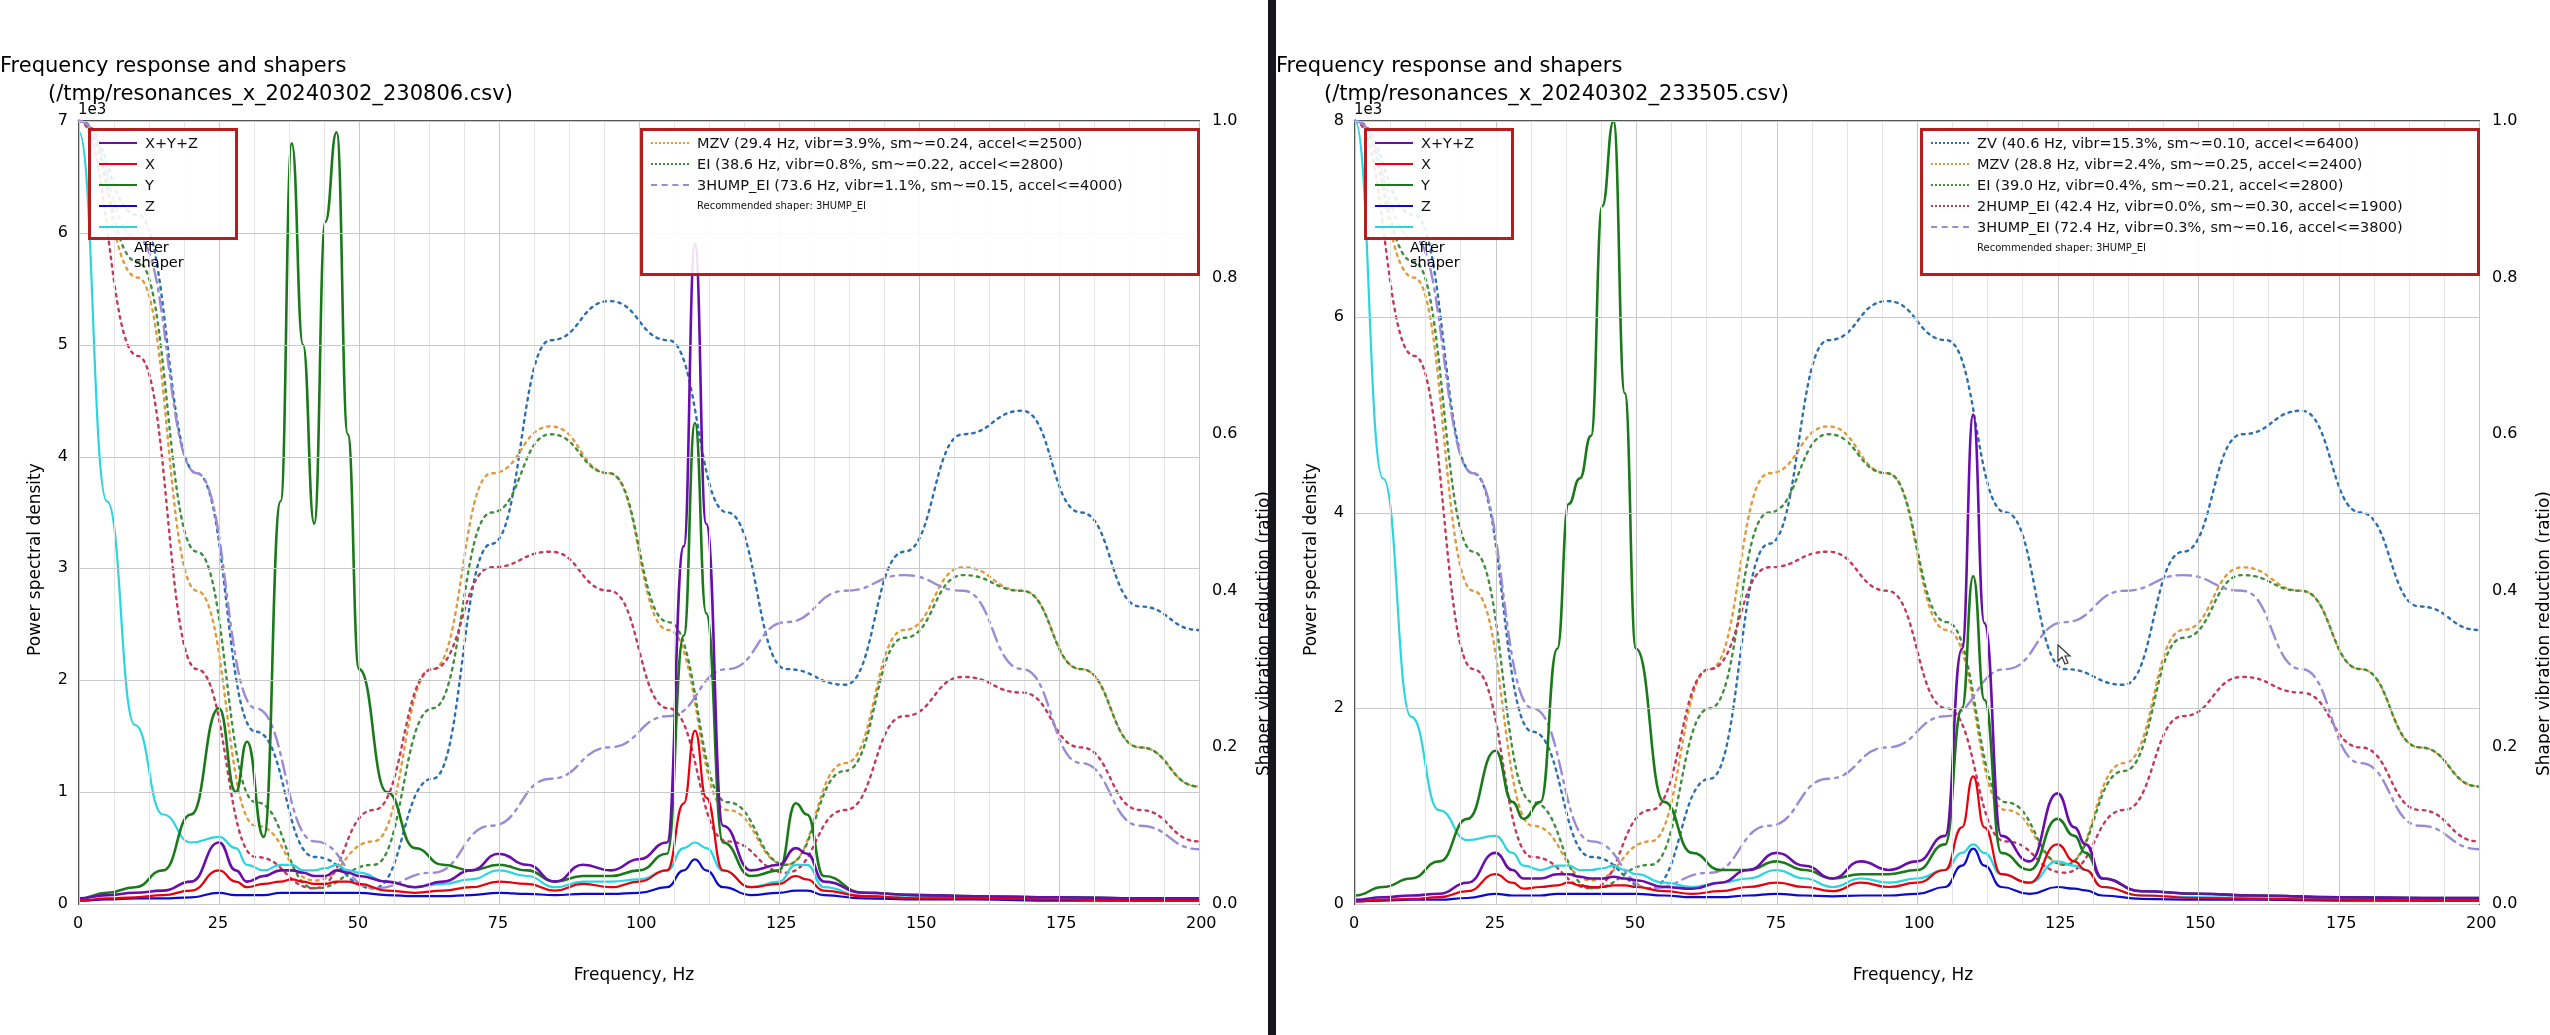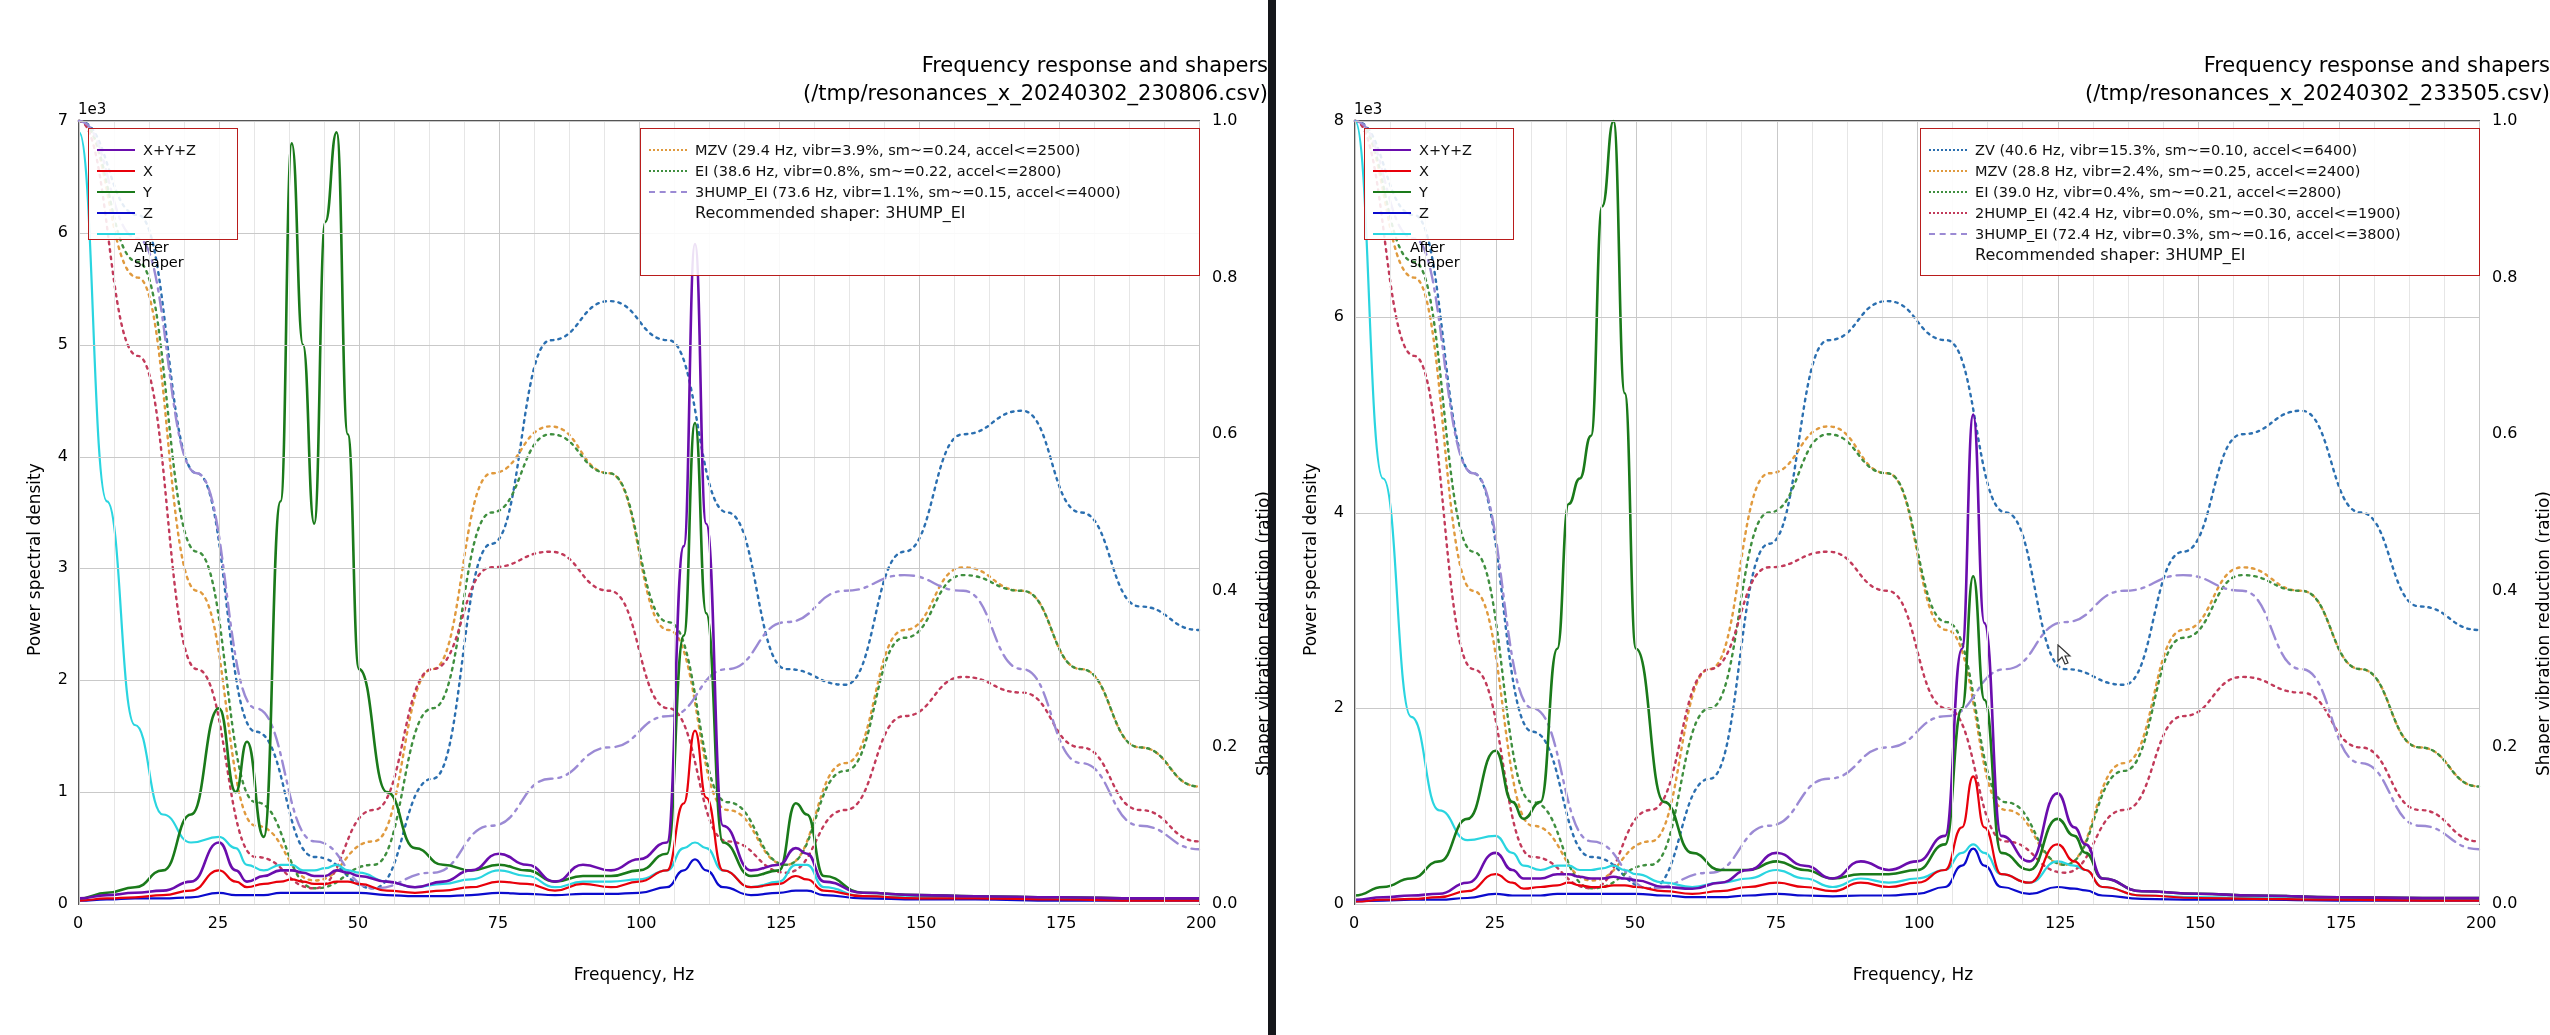--- a/index.html
+++ b/index.html
@@ -44,21 +44,21 @@
     top: 16px;
     left: 0;
     width: 100%;
     height: 995px;
     background: #ffffff;
   }
   
   .title {
     position: absolute;
     left: 0; right: 0;
-    text-align: right;
+    text-align: left;
     font-size: 21px;
     color: #000;
     line-height: 1.32;
   }
   .title .l1 { display: block; }
   .title .l2 { display: block; margin-left: 48px; }
 
   
   .plot {
     position: absolute;
@@ -89,40 +89,40 @@
     white-space: nowrap;
   }
   .exp-label {
     position: absolute;
     font-size: 15px;
     color: #000;
   }
   .legend-box {
     position: absolute;
     background: rgba(255,255,255,0.88);
-    border: 1px solid #b91c1c;
-    padding: 10px 10px 7px 8px;
+    border: 3px solid #b91c1c;
+    padding: 1px 10px 7px 8px;
     box-sizing: border-box;
   }
   .legend-row {
     display: flex;
     align-items: center;
     height: 21px;
     font-size: 14.5px;
     color: #111;
     white-space: nowrap;
   }
   .swatch {
     width: 38px; height: 0; border-top-width: 2.2px; border-top-style: solid;
     margin-right: 8px; flex: 0 0 38px;
   }
   .swatch.dotted { border-top-style: dotted; border-top-width: 2.6px; }
   .swatch.dashdot { border-top-style: dashed; border-top-width: 2.4px; }
   .legend-note {
-    font-size: 16px;
+    font-size: 10px;
     color: #111;
     padding-left: 46px;
     white-space: nowrap;
     height: 21px;
     line-height: 21px;
   }
   .after-shaper-lbl {
     position: absolute;
     font-size: 14.5px;
     color: #000000;

